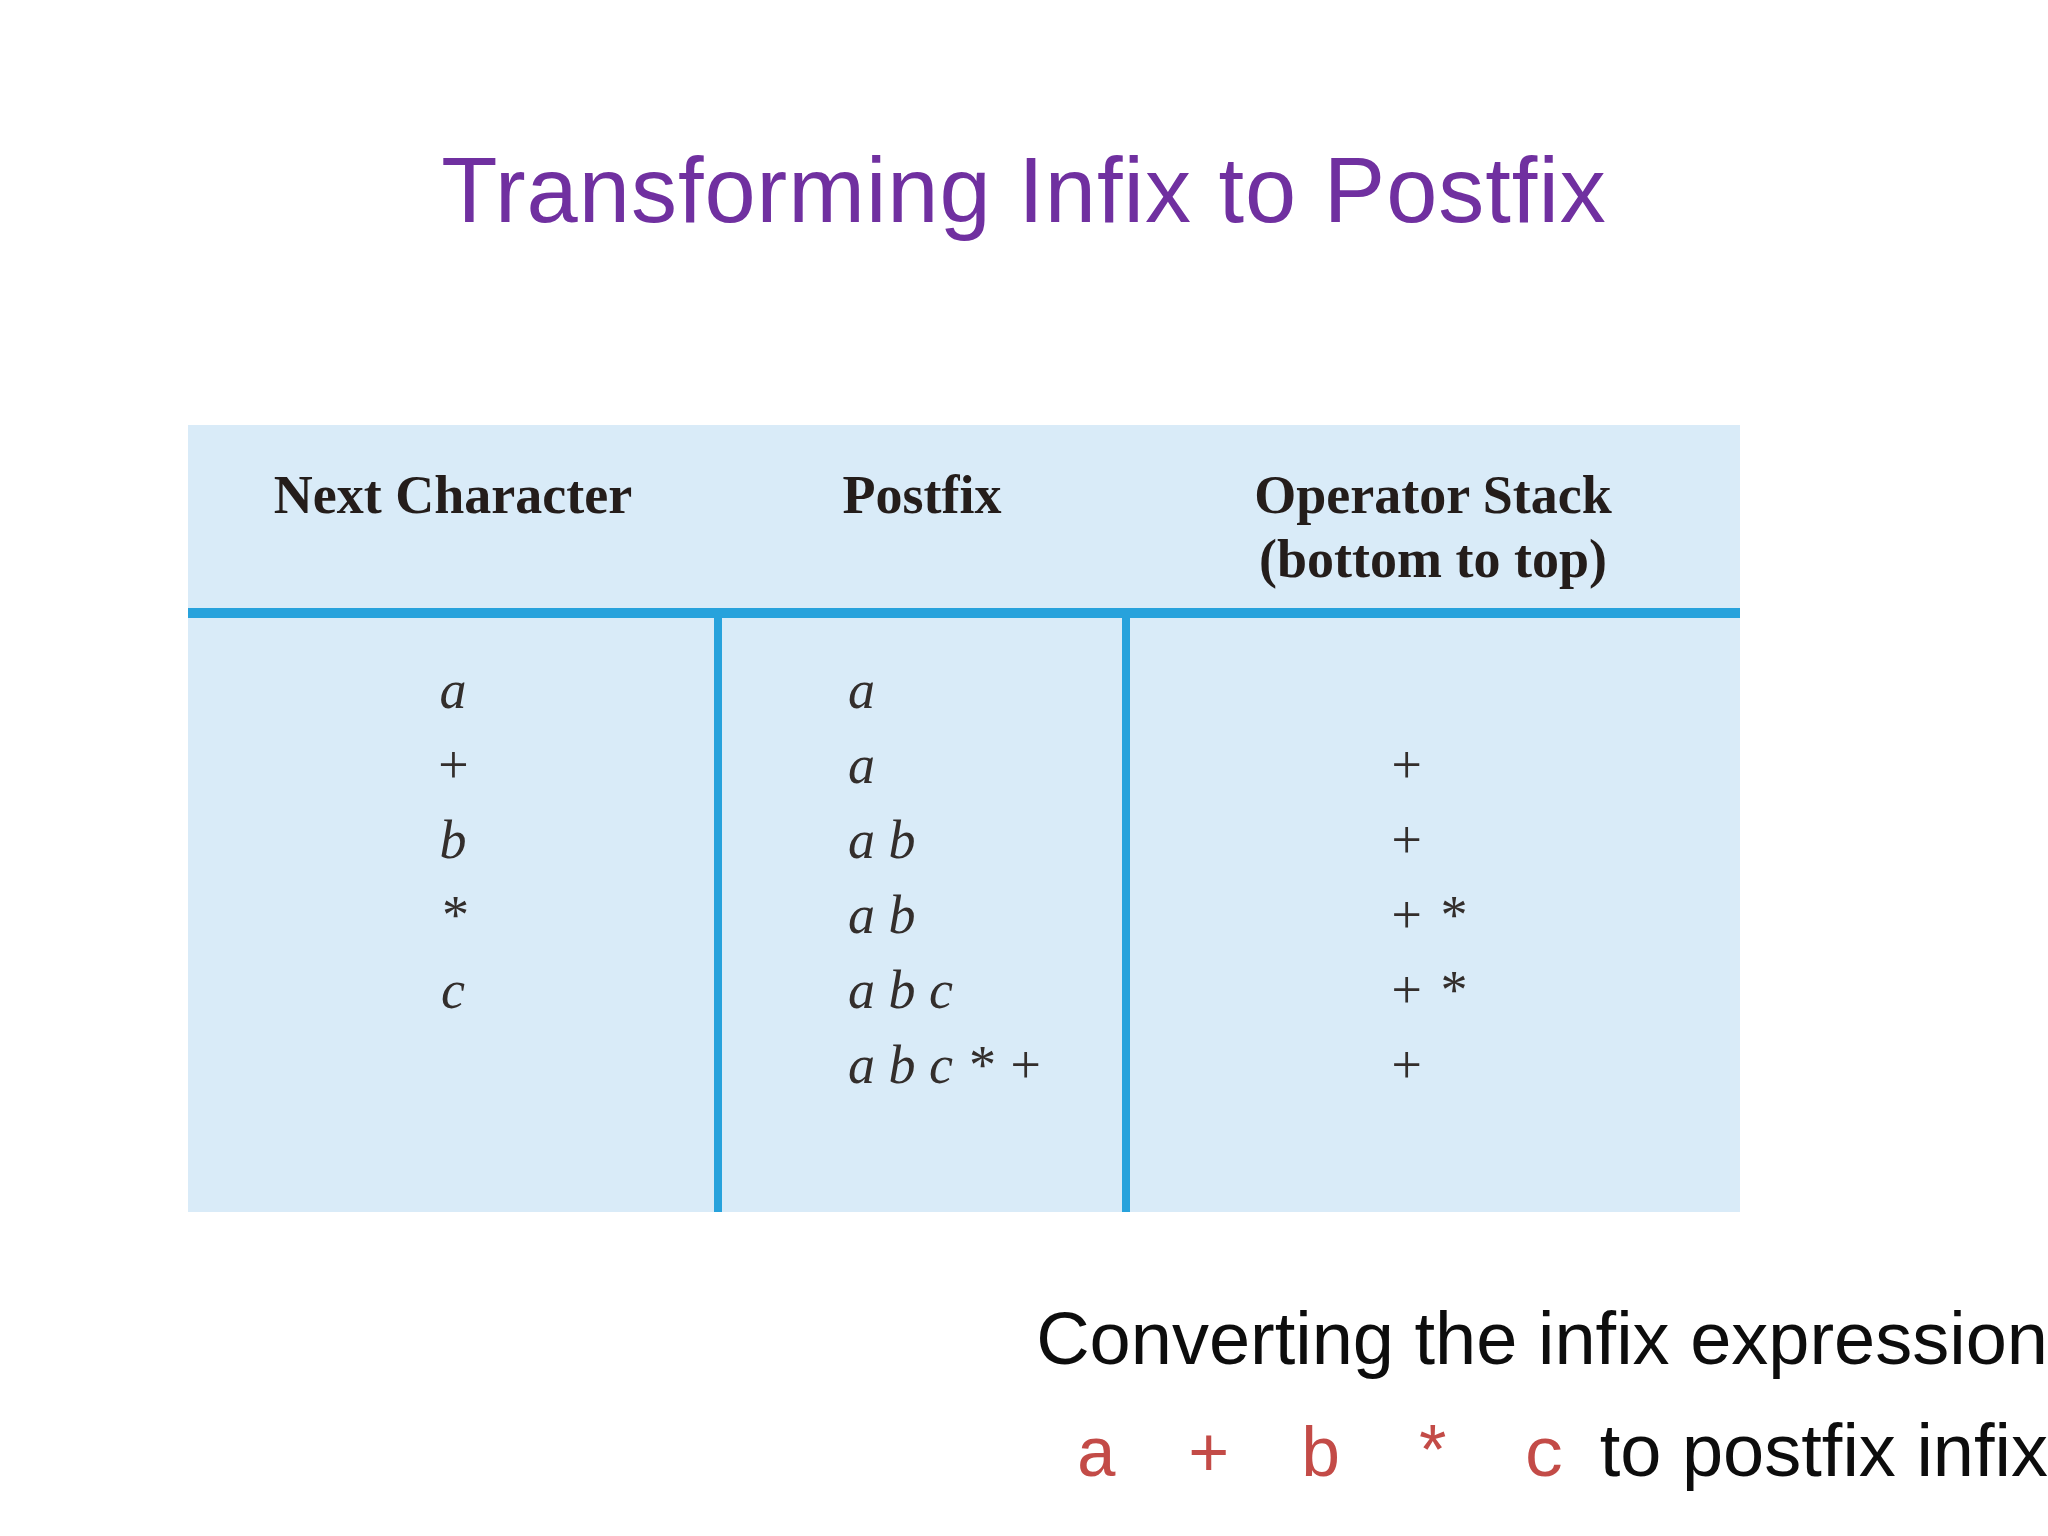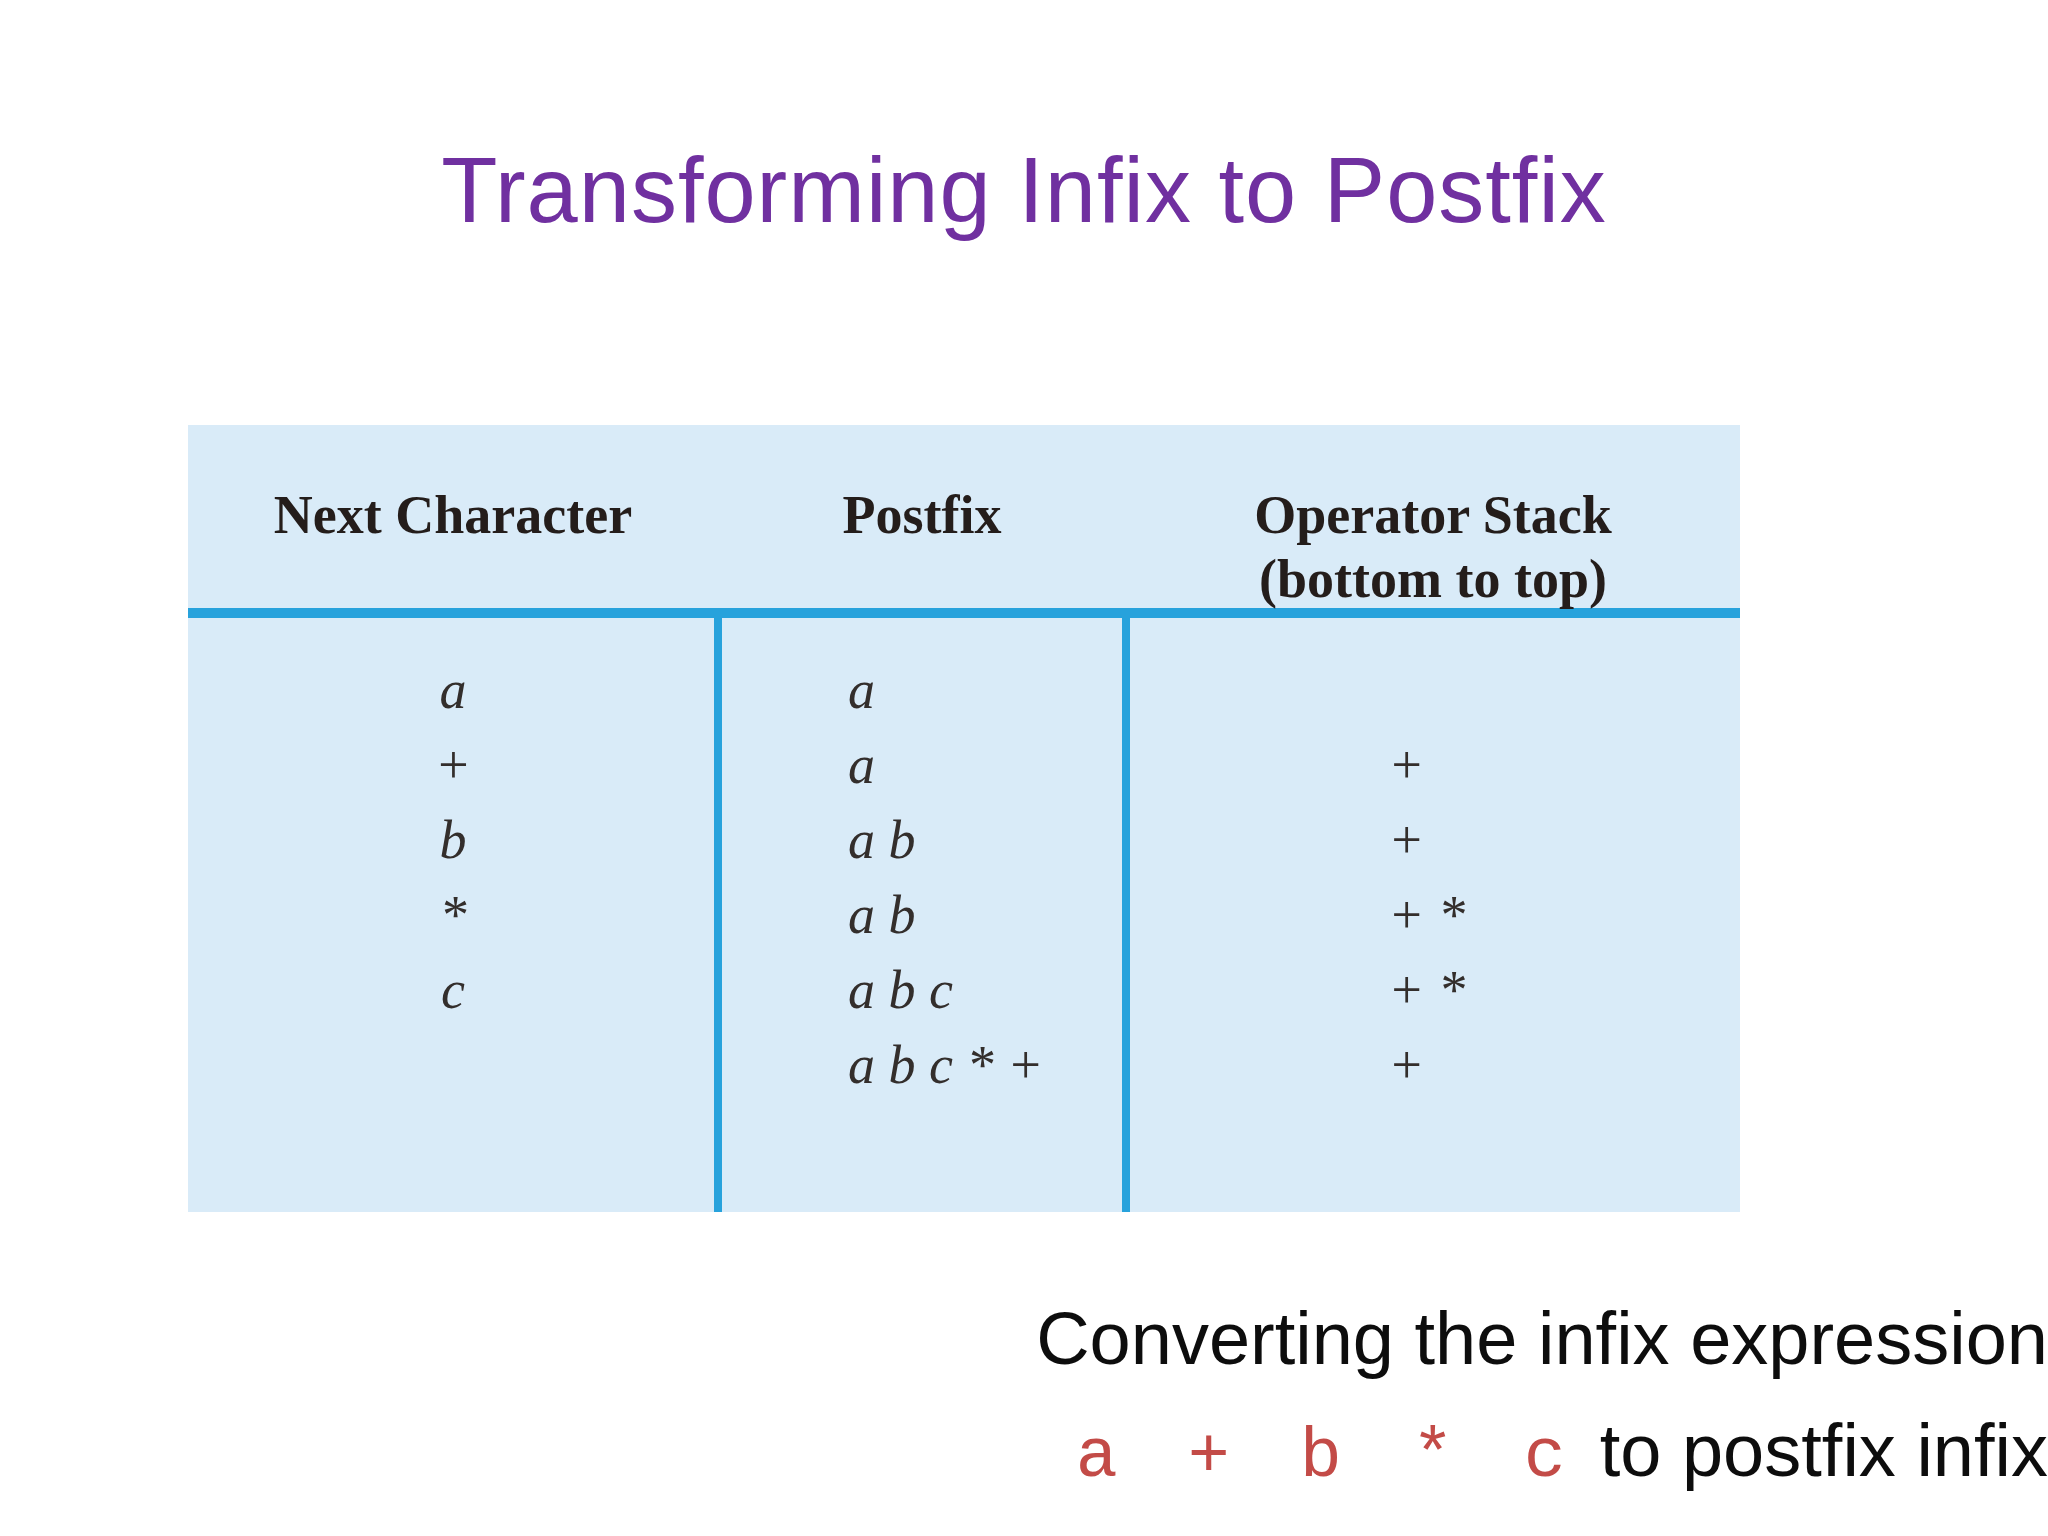--- a/index.html
+++ b/index.html
@@ -15,21 +15,21 @@
     letter-spacing:1px;
   }
   
   .xtable {
     position:absolute; left:188px; top:425px;
     width:1552px; height:787px;
     background:#d9ebf8;
   }
   .thead { display:flex; height:183px; }
   .th {
-    box-sizing:border-box; padding-top:58px;
+    box-sizing:border-box; padding-top:38px;
     display:flex; flex-direction:column; align-items:center;
     font-family:"Liberation Serif", serif; font-weight:bold;
     font-size:54px; line-height:64px; color:#241d1b;
     text-align:center;
   }
   .th1 { width:530px; }
   .th2 { width:408px; }
   .th3 { width:614px;text-align:right; }
   .hline { height:10px; width:100%; background:#27a2dc; }
   .tbody { position:relative; display:flex; height:594px; }

